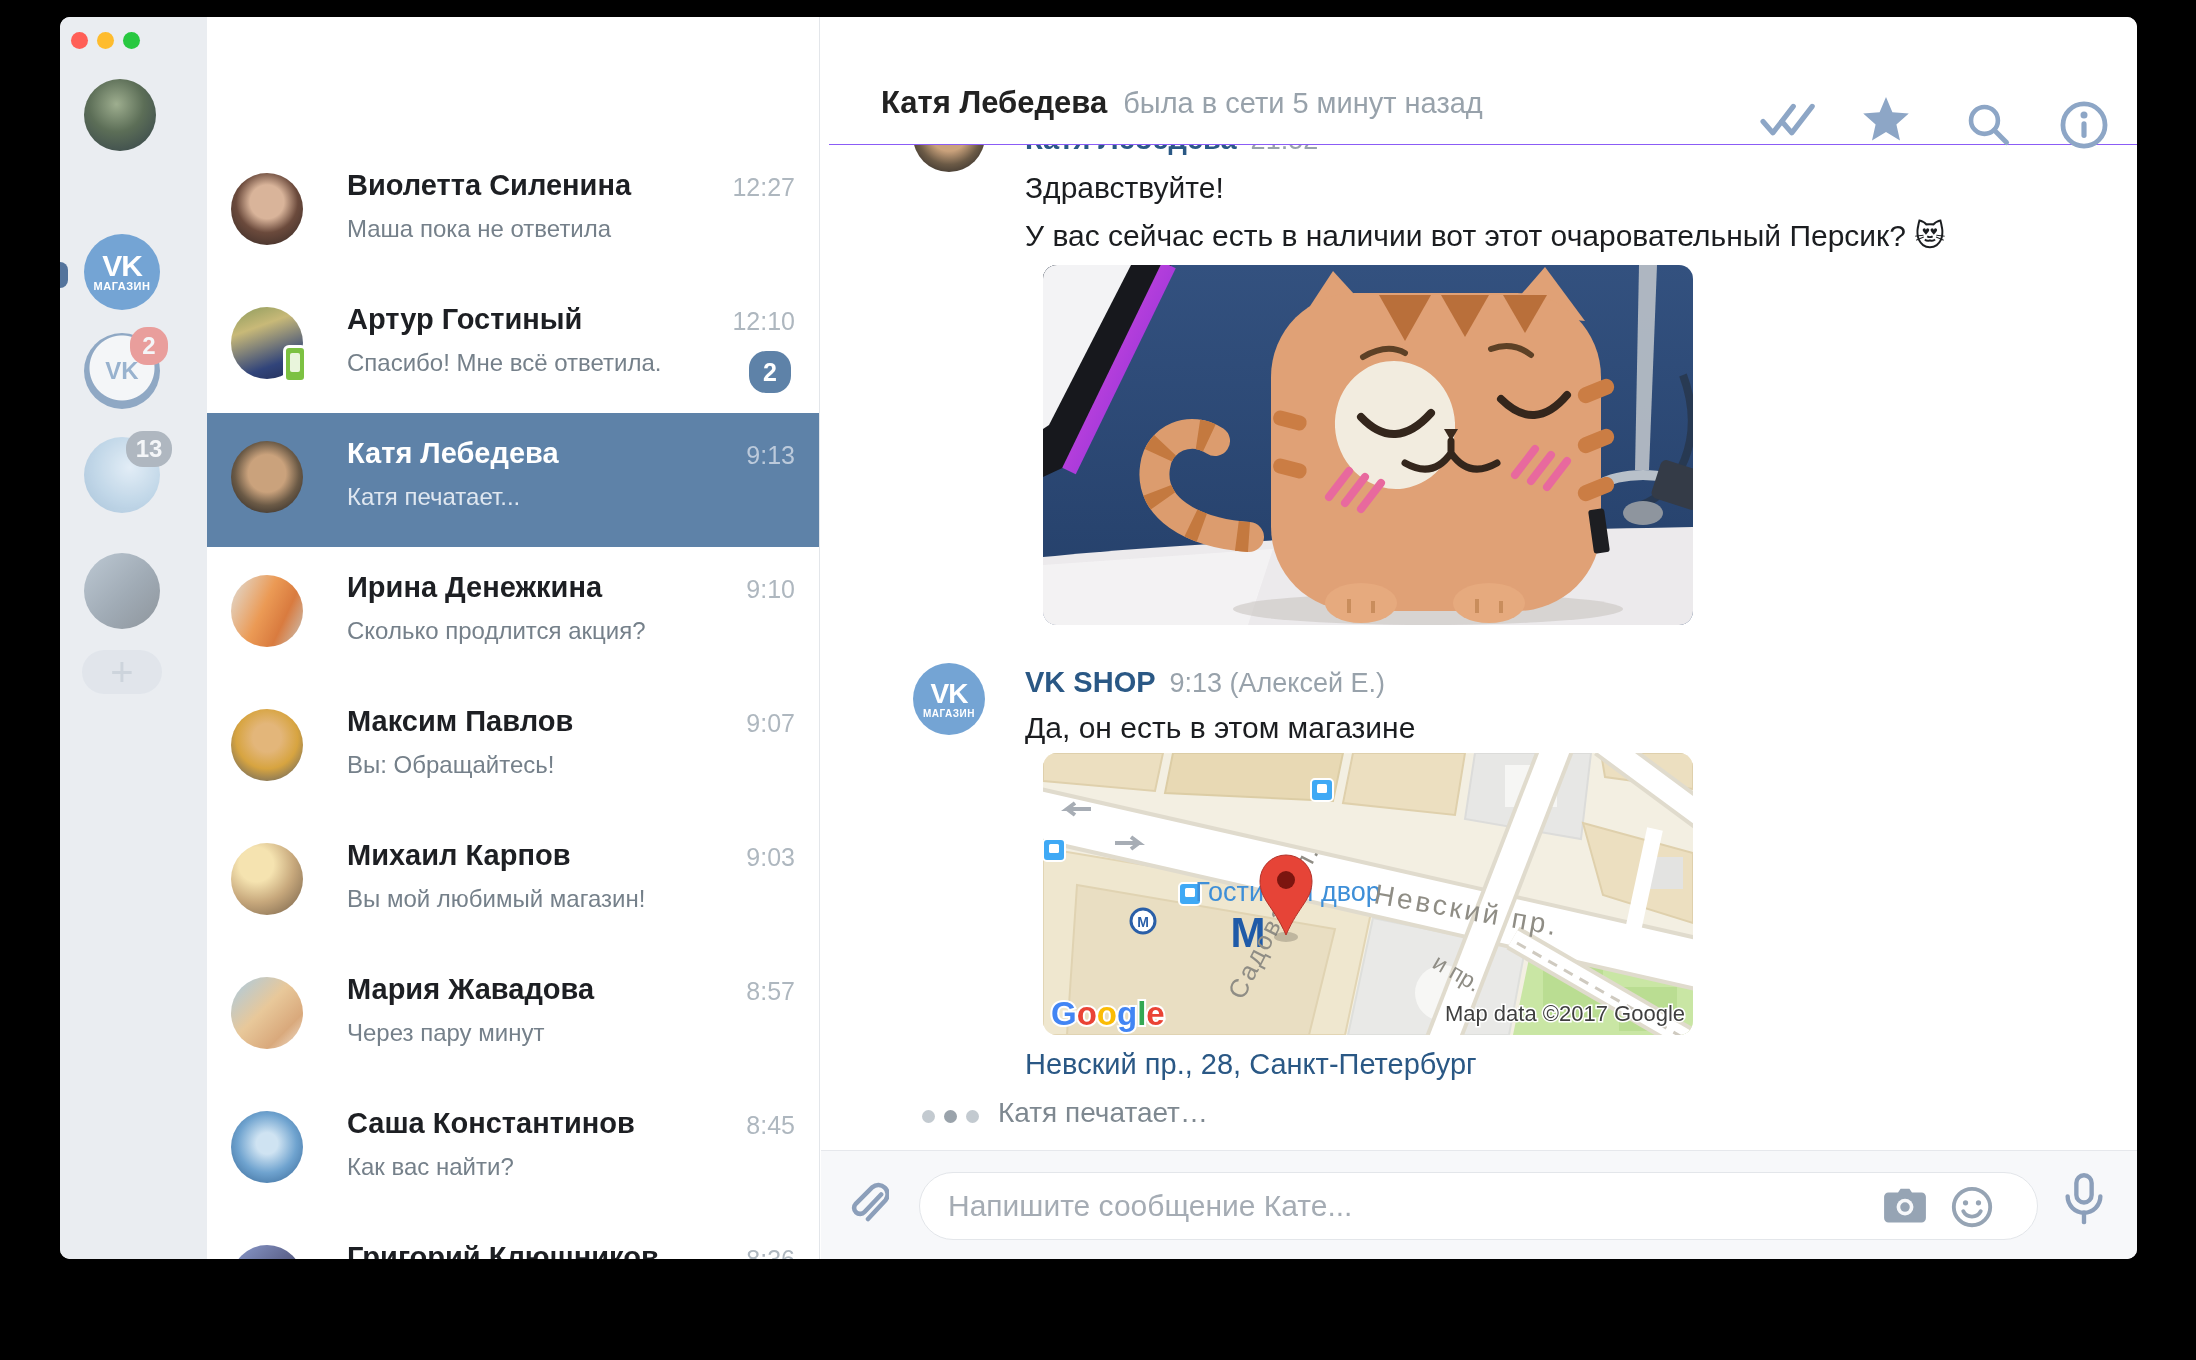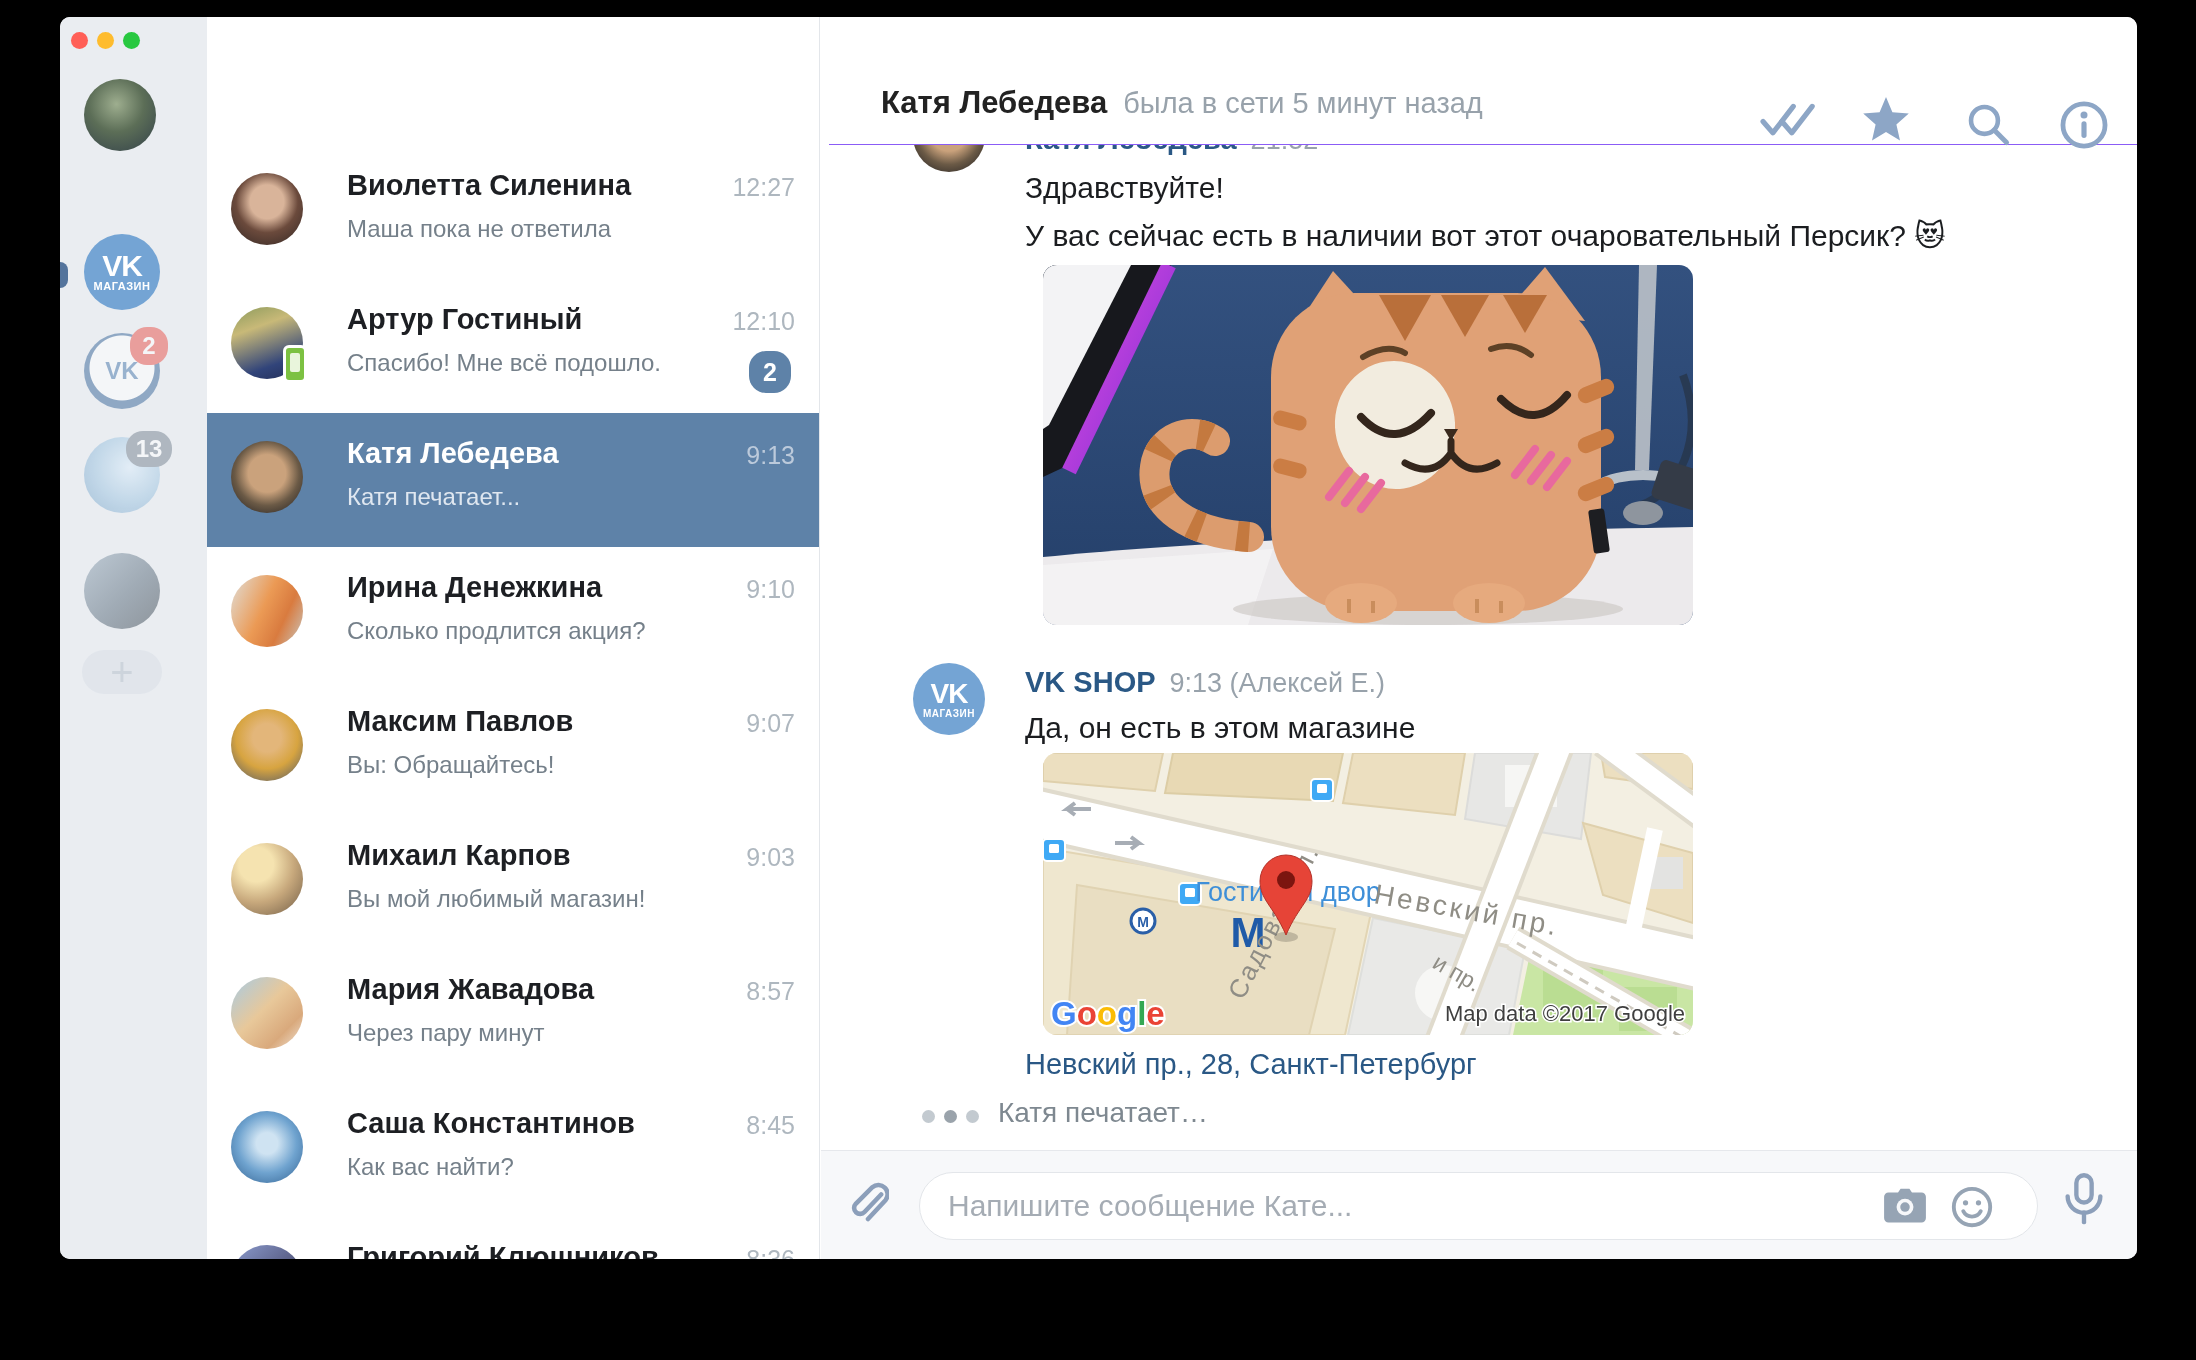--- a/index.html
+++ b/index.html
@@ -128,21 +128,21 @@
         <div class="tm">12:27</div>
       </div>
 
       <div class="row">
         <div class="ava" style="background: linear-gradient(160deg, rgb(138, 154, 92) 0%, rgb(200, 185, 120) 30%, rgb(49, 68, 122) 75%, rgb(34, 45, 85) 100%);">
           <span class="phone">
                 <i></i>
               </span>
         </div>
         <div class="nm">Артур Гостиный</div>
-        <div class="pv">Спасибо! Мне всё подошло.</div>
+        <div class="pv">Спасибо! Мне всё ответила.</div>
         <div class="tm">12:10</div>
         <span class="badge unread" style="background: rgb(94, 130, 168);">2</span>
       </div>
 
       <div class="row selected" style="background: rgb(94, 130, 168);">
         <div class="ava" style="background: radial-gradient(circle at 50% 45%, rgb(202, 162, 124) 0px, rgb(202, 162, 124) 35%, rgb(107, 90, 70) 60%, rgb(23, 23, 28) 100%);"></div>
         <div class="nm">Катя Лебедева</div>
         <div class="pv">Катя печатает...</div>
         <div class="tm">9:13</div>
       </div>

